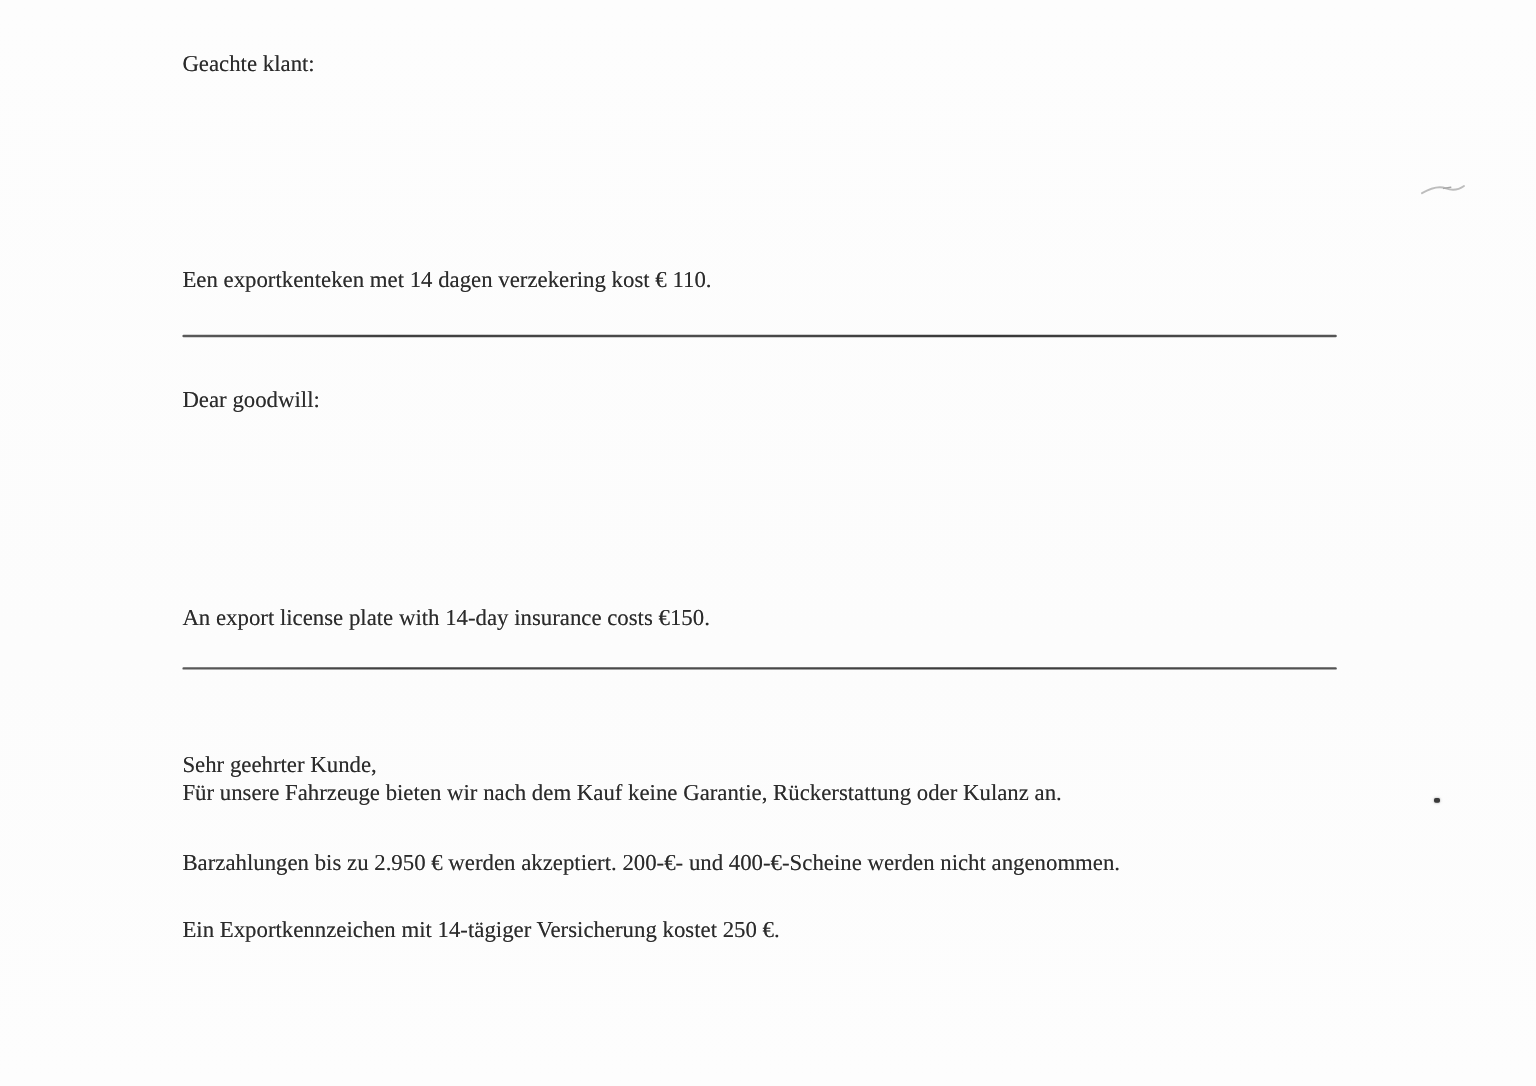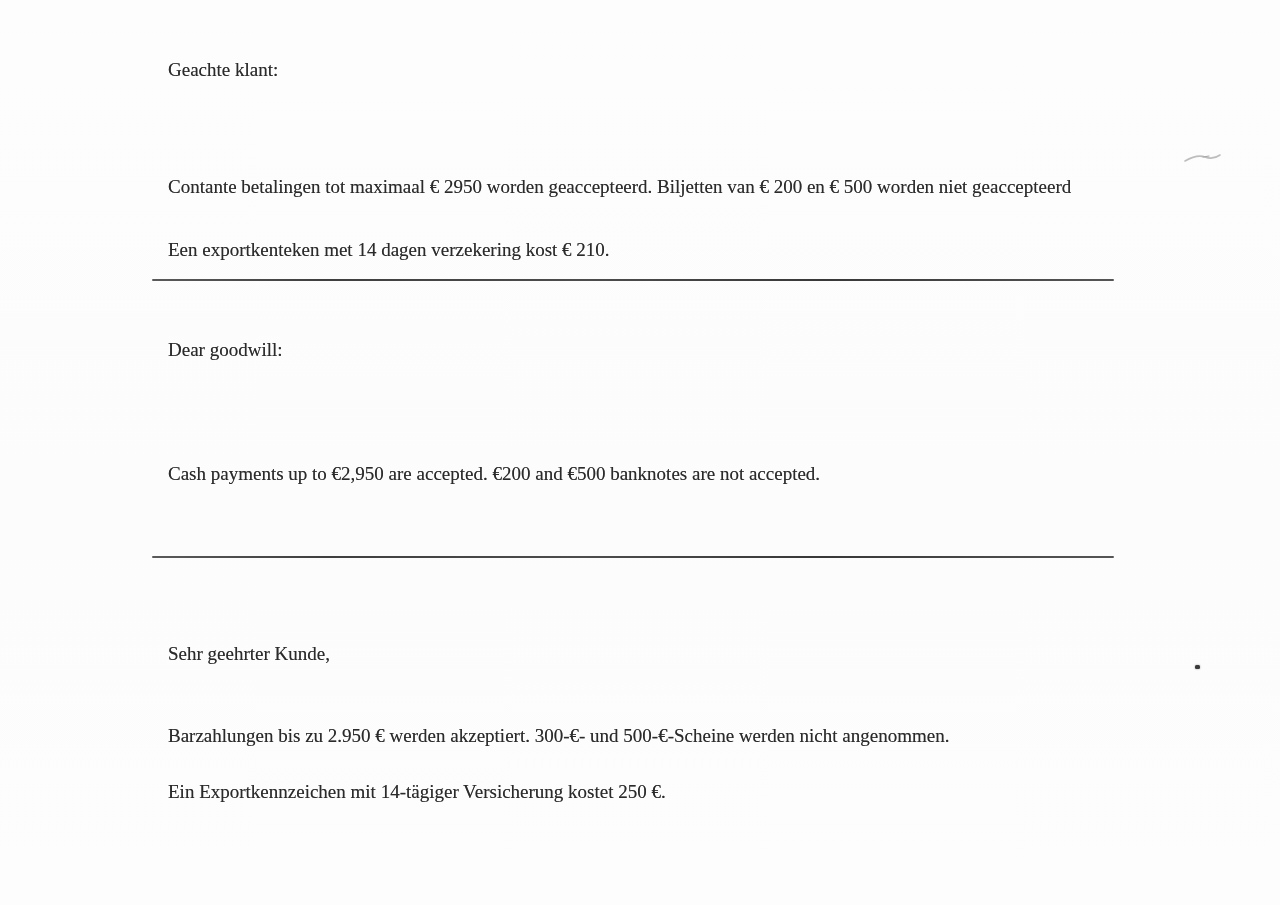--- a/index.html
+++ b/index.html
@@ -19,21 +19,21 @@
     color: #2b2b2b;
   }
   .line {
     position: absolute;
     left: 152px;
     white-space: nowrap;
     font-size: 19px;
     line-height: 1;
     color: #2b2b2b;
     text-shadow: 0 0 0.5px rgba(45,45,45,0.55);
-    margin: 16px;
+    margin: 0;
   }
   .rule {
     position: absolute;
     left: 152px;
     width: 962px;
     height: 2px;
     background: linear-gradient(90deg, #5a5a5a 0%, #3f3f3f 18%, #4d4d4d 45%, #383838 70%, #555 100%);
     border-radius: 1px;
   }
   .artifact-squiggle {
@@ -53,32 +53,32 @@
     border-radius: 1.5px;
     box-shadow: 0 0 2px rgba(90,90,90,0.6);
   }
 </style>
 </head>
 <body>
 
 <div class="page">
 
   <p class="line" style="top:44px">Geachte klant:</p>
-  <p class="line" style="top:161px">Contante betalingen tot maximaal € 2950 worden geaccepteerd. Biljetten van € 200 en € 500 worden niet geaccepteerd</p>
-  <p class="line" style="top:224px">Een exportkenteken met 14 dagen verzekering kost € 210.</p>
+  <p class="line" style="top:224px">Een exportkenteken met 14 dagen verzekering kost € 110.</p>
 
   <div class="rule" style="top:279px"></div>
 
   <p class="line" style="top:324px">Dear goodwill:</p>
-  <p class="line" style="top:448px">Cash payments up to €2,950 are accepted. €200 and €500 banknotes are not accepted.</p>
+  <p class="line" style="top:506px">An export license plate with 14-day insurance costs €150.</p>
 
   <div class="rule" style="top:556px"></div>
 
   <p class="line" style="top:628px">Sehr geehrter Kunde,</p>
-  <p class="line" style="top:710px">Barzahlungen bis zu 2.950 € werden akzeptiert. 300-€- und 500-€-Scheine werden nicht angenommen.</p>
+  <p class="line" style="top:652px">Für unsere Fahrzeuge bieten wir nach dem Kauf keine Garantie, Rückerstattung oder Kulanz an.</p>
+  <p class="line" style="top:710px">Barzahlungen bis zu 2.950 € werden akzeptiert. 200-€- und 400-€-Scheine werden nicht angenommen.</p>
   <p class="line" style="top:766px">Ein Exportkennzeichen mit 14-tägiger Versicherung kostet 250 €.</p>
 
   <svg class="artifact-squiggle" viewBox="0 0 40 22" aria-hidden="true">
     <path d="M2 13 Q 14 6, 22 9 T 37 7" stroke="#bdbdbd" stroke-width="1.6" fill="none" stroke-linecap="round"></path>
     <path d="M20 9 L 26 8" stroke="#a7a7a7" stroke-width="1.2" fill="none" stroke-linecap="round"></path>
   </svg>
   <div class="artifact-dot"></div>
 
 </div>
 

